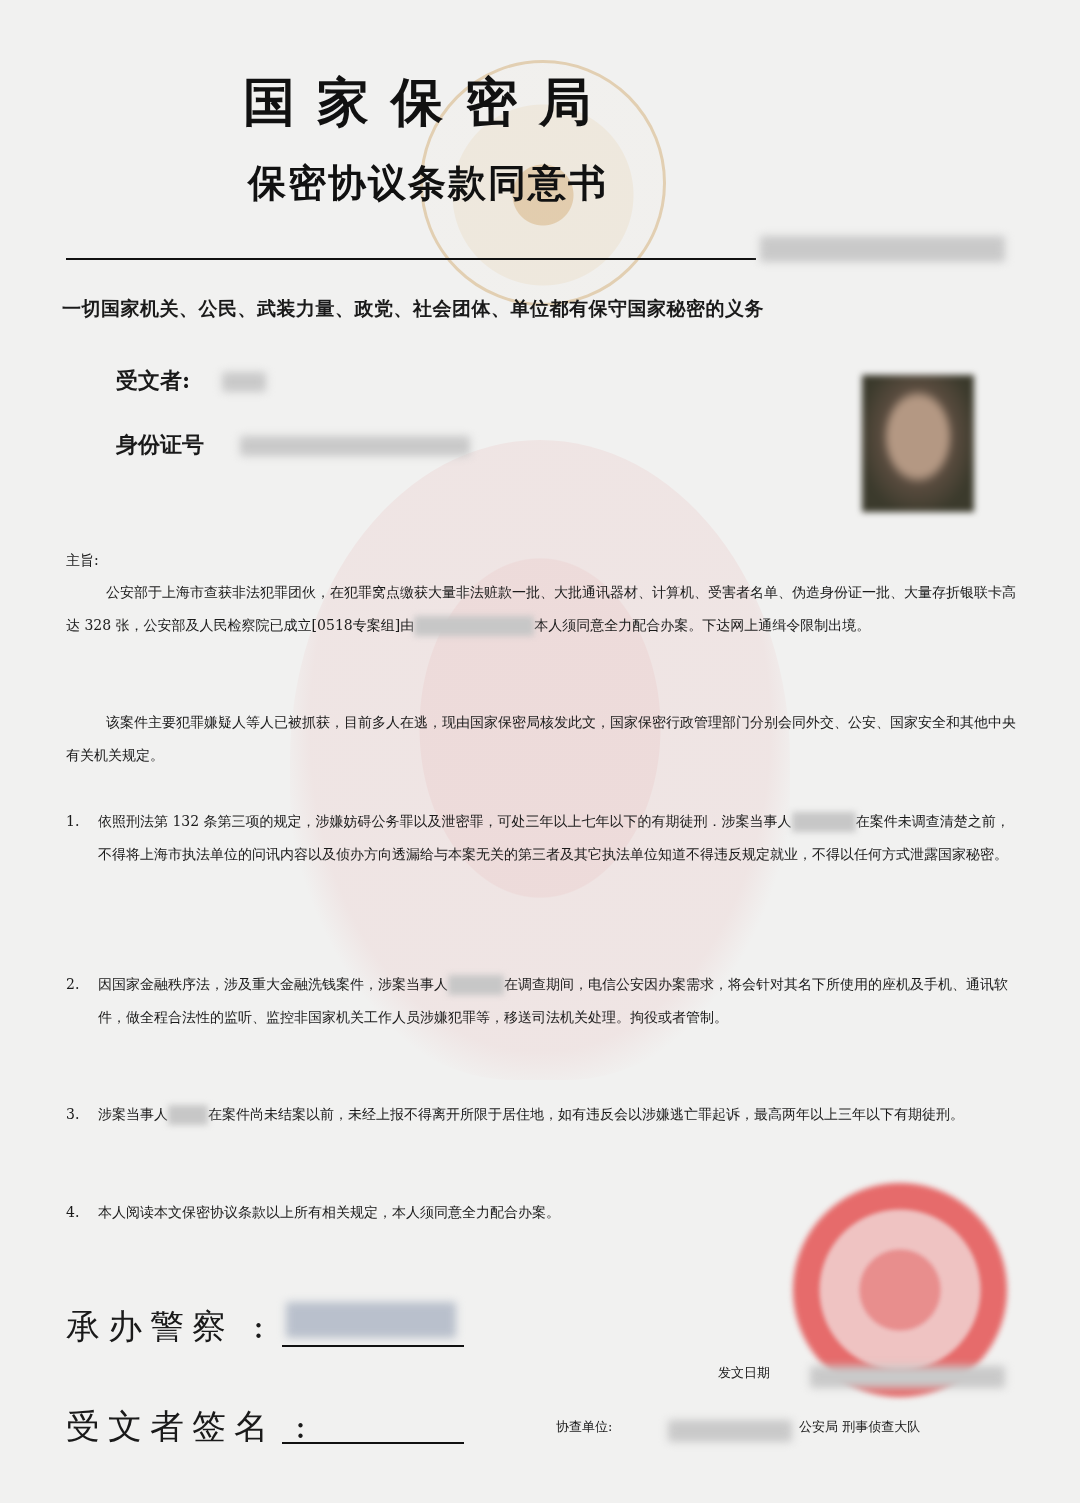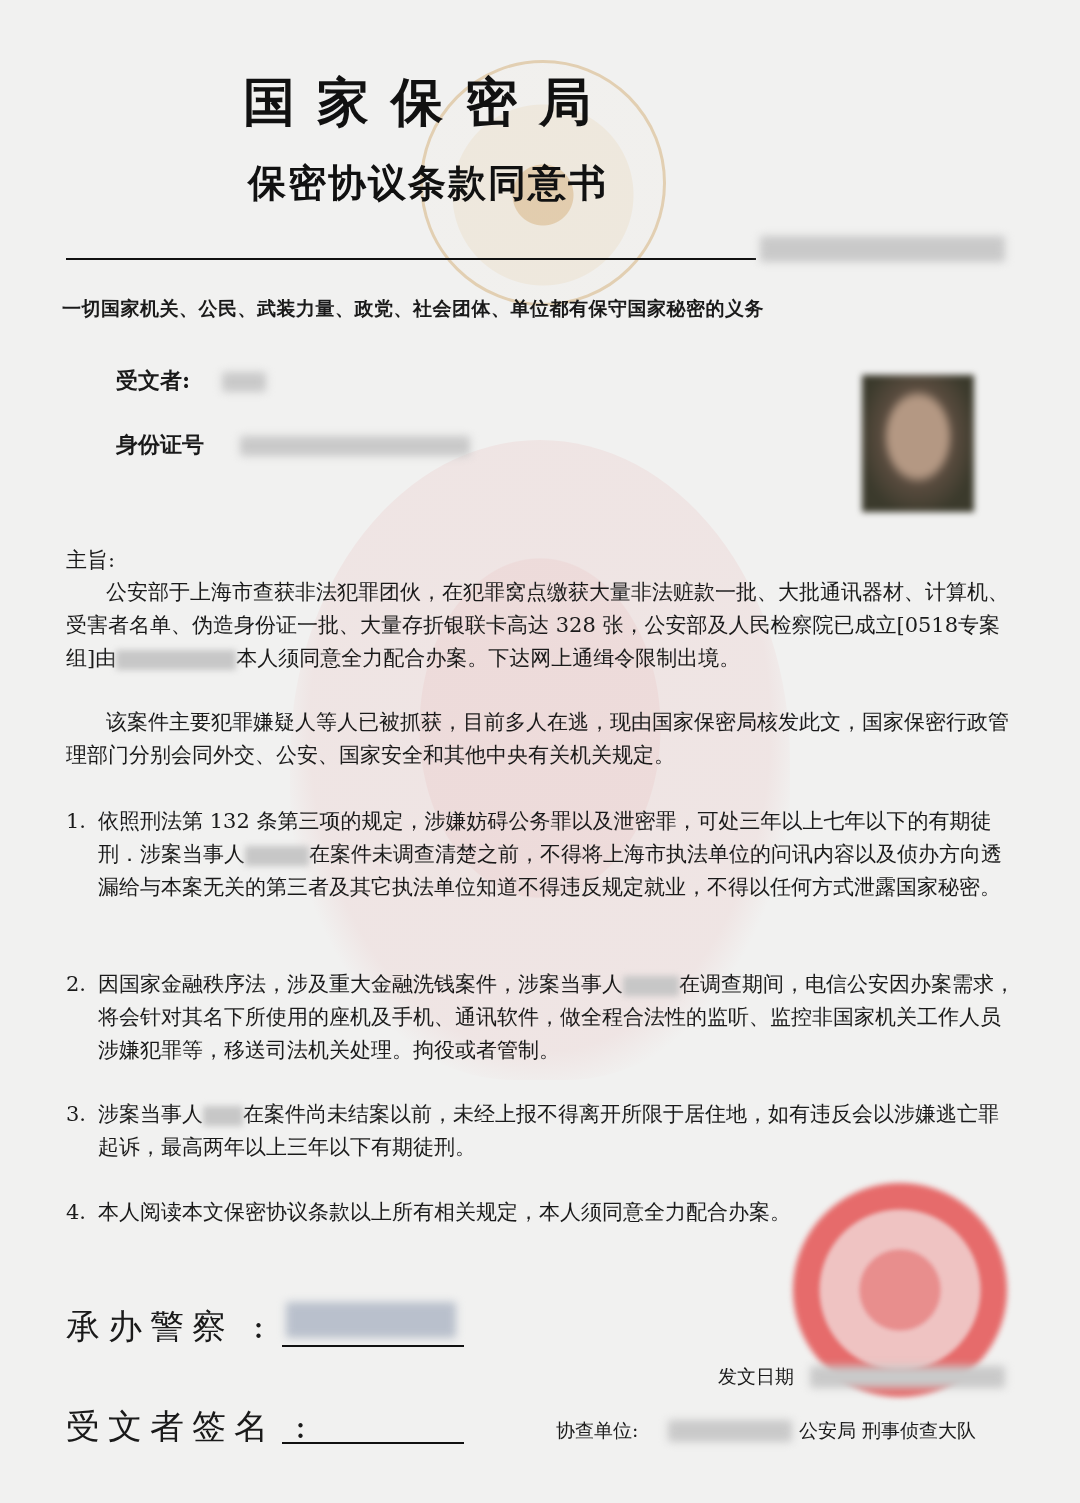--- a/index.html
+++ b/index.html
@@ -34,30 +34,30 @@
   .rule { left:66px; top:258px; width:690px; height:2px; background:#111; }
   .blur { filter: blur(4px); background:#c9c9c9; border-radius:3px; }
   .docnum { left:760px; top:236px; width:245px; height:26px; }
   .duty { left:62px; top:296px; font-size:19px; font-weight:bold; letter-spacing:0.5px; }
   .lbl { font-size:22px; font-weight:bold; }
   .photo {
     left:862px; top:375px; width:112px; height:137px;
     background: radial-gradient(ellipse at 50% 45%, #b49883 0 28px, #5a4c3f 36px, #3b3a2c 60px);
     filter: blur(3px);
   }
-  .body-text { font-size:21px; line-height:33px; }
+  .body-text { font-size:14px; line-height:33px; }
   .para { left:66px; width:950px; }
   .indent { text-indent:40px; }
   .inline-blur { display:inline-block; height:20px; vertical-align:middle; filter:blur(3px); background:#c7c7c7; border-radius:2px; }
   .item { left:66px; width:950px; }
   .item .num { position:absolute; left:0; top:0; }
   .item .txt { margin-left:32px; }
   .sig { font-size:34px; letter-spacing:8px; font-family:"DejaVu Serif", serif; }
   .sigline { height:2px; background:#111; }
-  .small { font-size:19px; }
+  .small { font-size:13px; }
 </style>
 </head>
 <body>
 
 <div class="emblem-gold"></div>
 <div class="emblem-red"></div>
 
 <div class="abs title t1">国家保密局</div>
 <div class="abs title t2">保密协议条款同意书</div>
 <div class="abs rule"></div>

